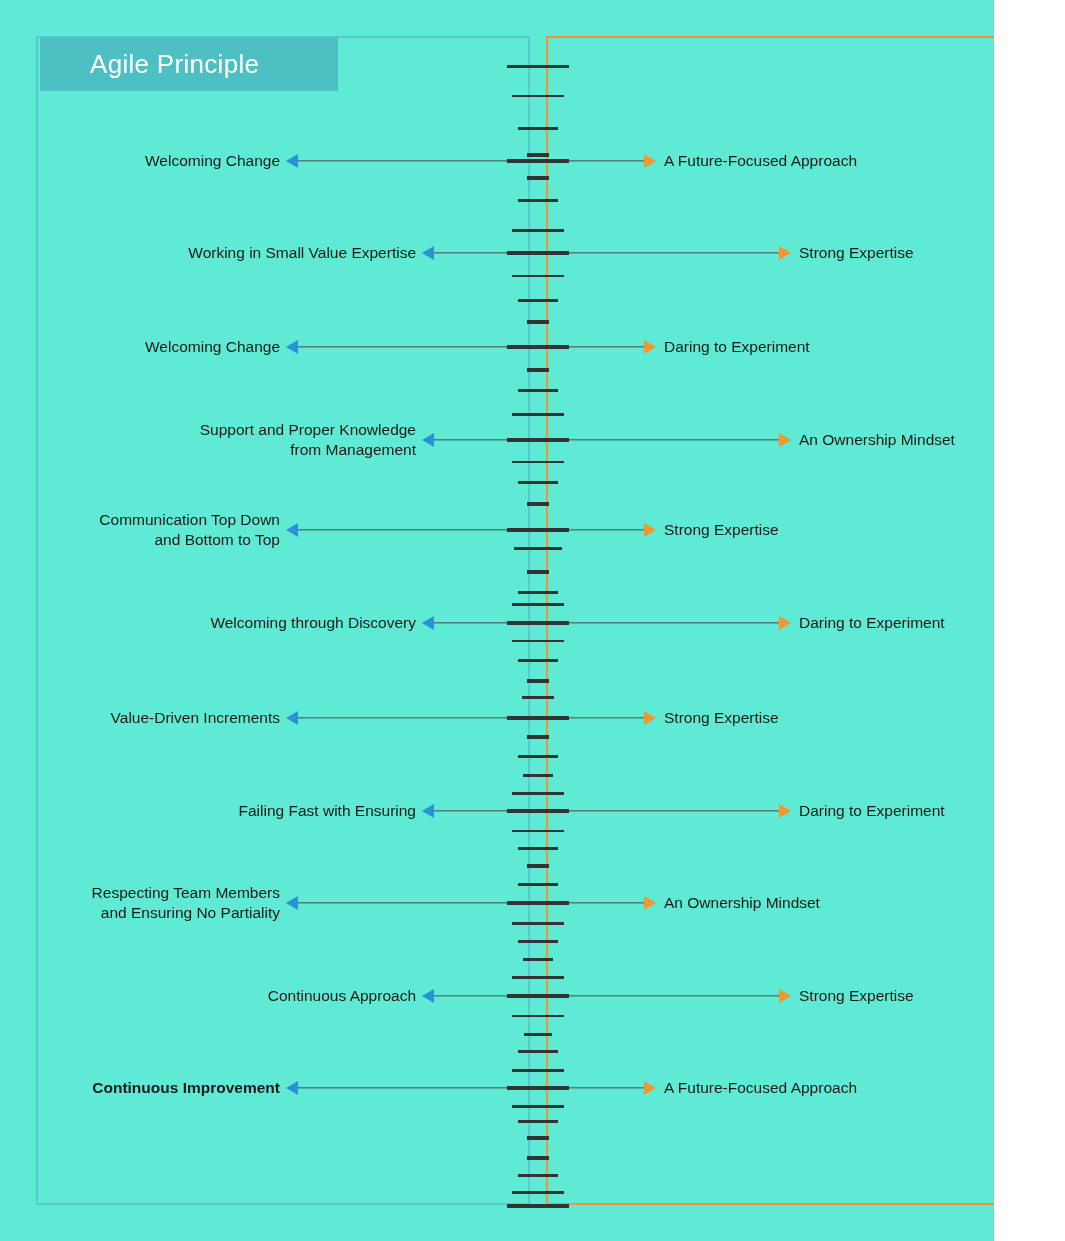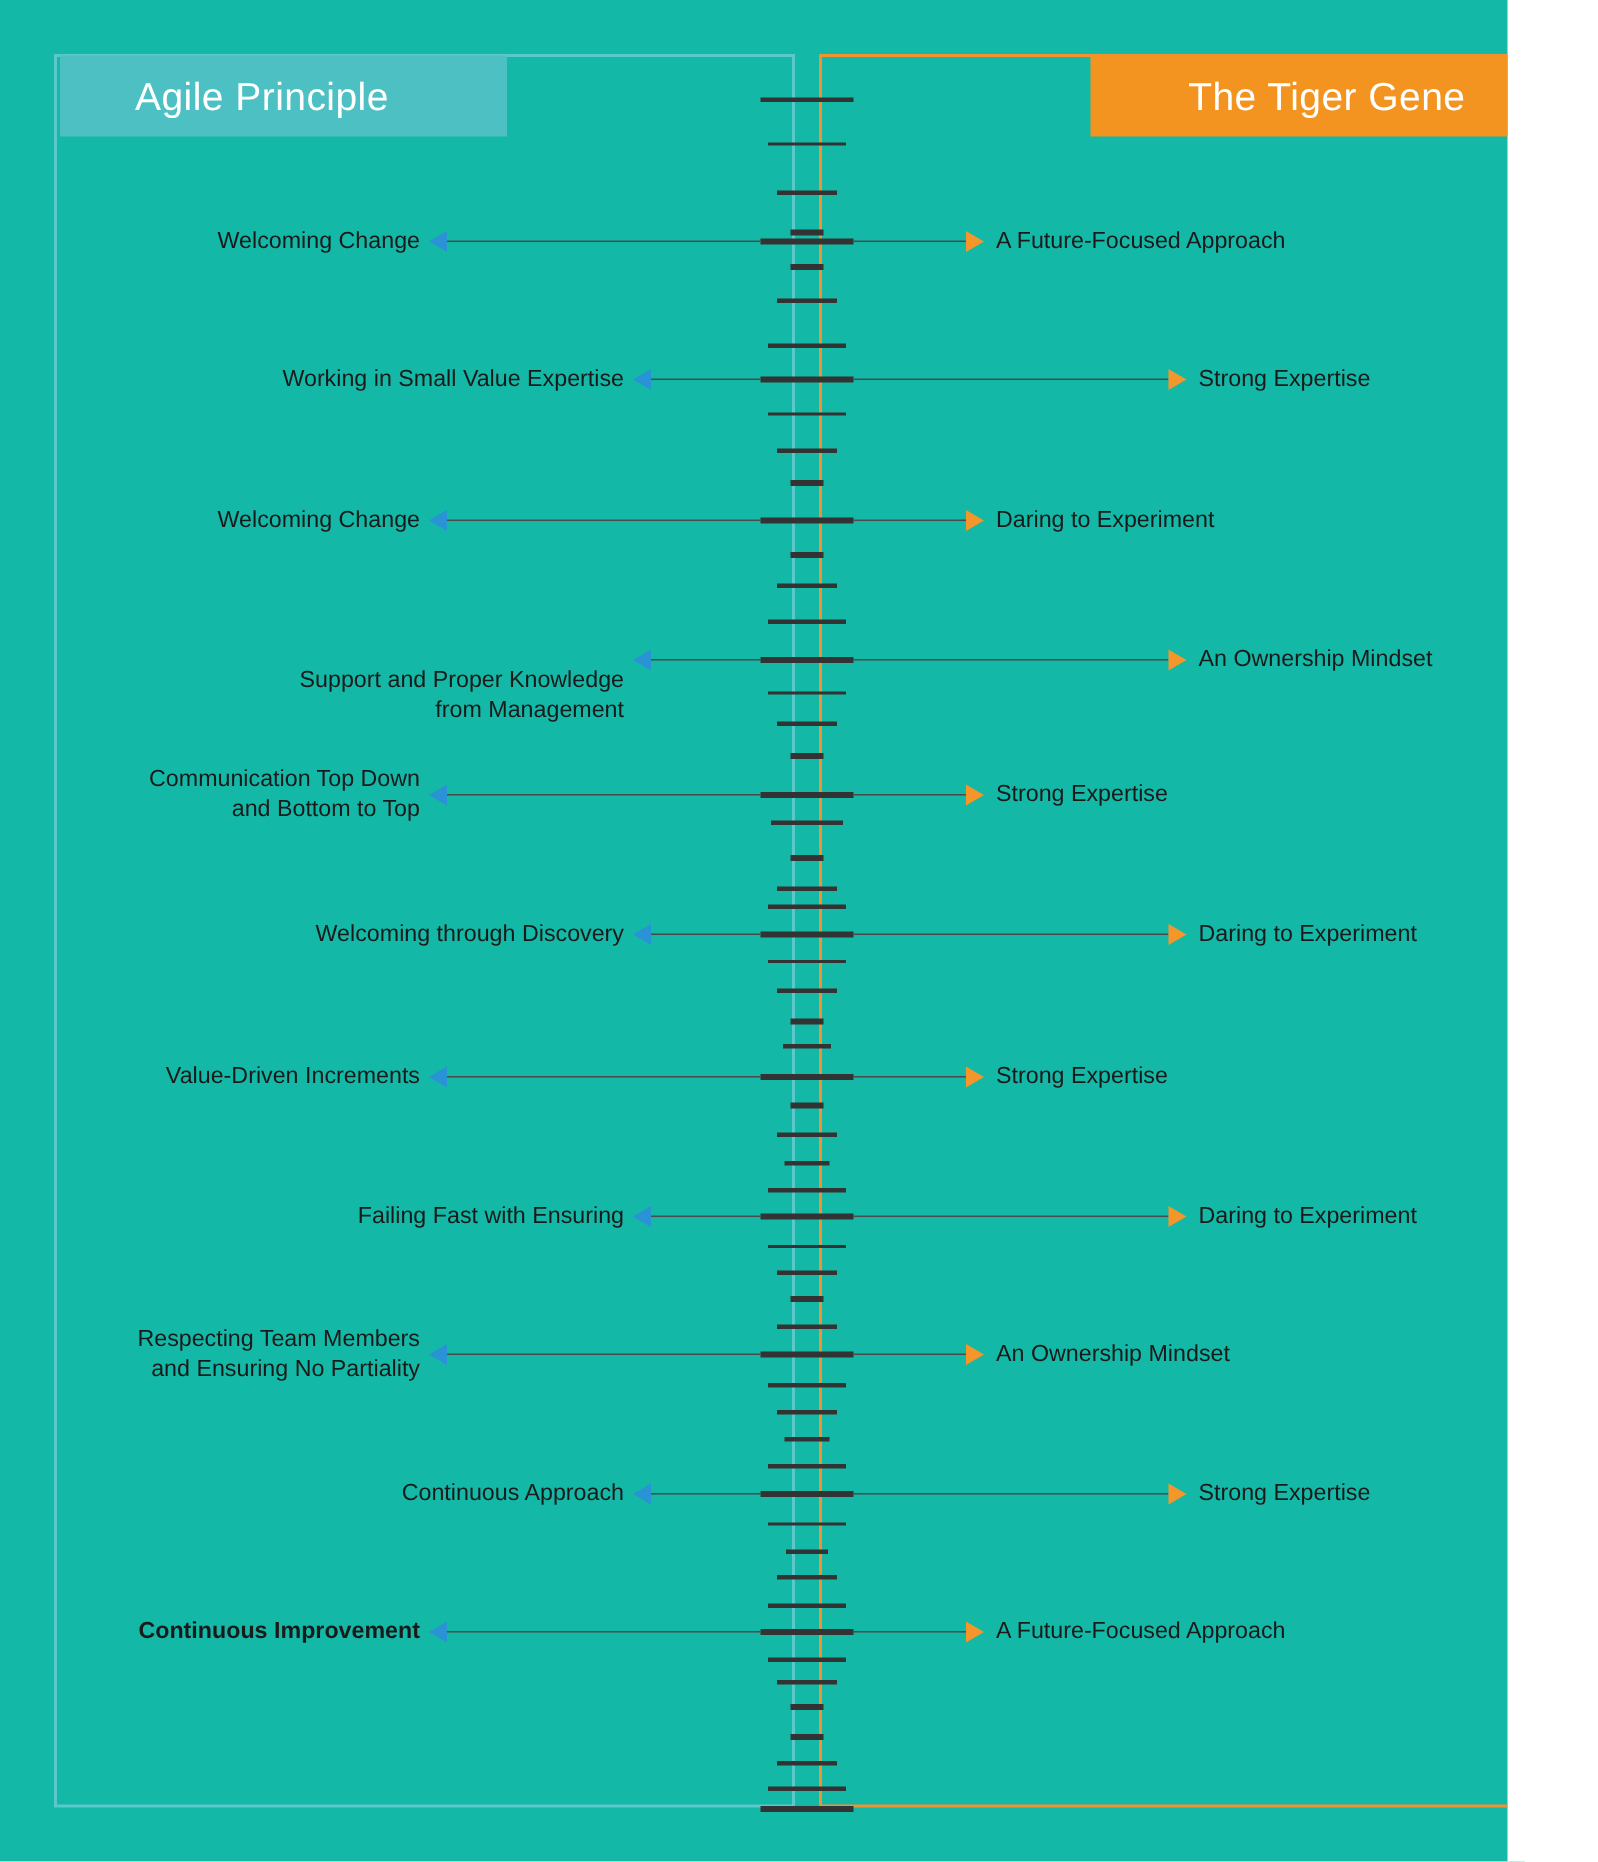--- a/index.html
+++ b/index.html
@@ -9,23 +9,22 @@
   }
   body {
     font-family: "Liberation Sans", sans-serif;
     -webkit-font-smoothing: antialiased;
   }
 
   #stage {
     position: relative;
     width: 994px;
     height: 1241px;
-    background: #14b8a6;
+    background: #5eead4;
     overflow: hidden;
-    padding-left: 11px;
   }
 
   
   .frame {
     position: absolute;
     box-sizing: border-box;
     background: transparent;
   }
   .frame-left {
     left: 36px;
@@ -137,23 +136,20 @@
 </head>
 <body>
 
 <div id="stage">
 
   <div class="frame frame-left"></div>
   <div class="frame frame-right"></div>
 
   <div class="banner banner-left">
     <span class="banner-title">Agile Principle</span>
-  </div>
-  <div class="banner banner-right">
-    <span class="banner-title">The Tiger Gene</span>
   </div>
 
   <div id="ladder">
       <div class="rung" style="left: 538px; top: 64.5px; width: 62px; height: 3px; background: rgb(51, 51, 51);"></div>
       <div class="rung" style="left: 538px; top: 94.75px; width: 52px; height: 2.5px; background: rgb(51, 51, 51);"></div>
       <div class="rung" style="left: 538px; top: 126.5px; width: 40px; height: 3px; background: rgb(51, 51, 51);"></div>
       <div class="rung" style="left: 538px; top: 153px; width: 22px; height: 4px; background: rgb(51, 51, 51);"></div>
       <div class="rung" style="left: 538px; top: 159px; width: 62px; height: 4px; background: rgb(51, 51, 51);"></div>
       <div class="rung" style="left: 538px; top: 176px; width: 22px; height: 4px; background: rgb(51, 51, 51);"></div>
       <div class="rung" style="left: 538px; top: 198.5px; width: 40px; height: 3px; background: rgb(51, 51, 51);"></div>
@@ -229,21 +225,21 @@
       </div>
       <div class="row" style="top: 347px;">
         <div class="row-label label-left" style="right: 785px; top: 0px;">Welcoming Change</div>
         <div class="arrowhead arrow-left" style="left: 286px; top: 0px; border-right-color: rgb(42, 147, 213);"></div>
         <div class="conn-line" style="left: 298px; width: 209px; top: 0px; background: rgb(74, 74, 74);"></div>
         <div class="conn-line" style="left: 569px; width: 75px; top: 0px; background: rgb(74, 74, 74);"></div>
         <div class="arrowhead arrow-right" style="left: 644px; top: 0px; border-left-color: rgb(245, 150, 42);"></div>
         <div class="row-label label-right" style="left: 664px; top: 0px;">Daring to Experiment</div>
       </div>
       <div class="row" style="top: 440px;">
-        <div class="row-label label-left" style="right: 649px; top: 0px; margin-top: 24px;">Support and Proper Knowledge
+        <div class="row-label label-left" style="right: 649px; top: 0px;">Support and Proper Knowledge
 from Management</div>
         <div class="arrowhead arrow-left" style="left: 422px; top: 0px; border-right-color: rgb(42, 147, 213);"></div>
         <div class="conn-line" style="left: 434px; width: 73px; top: 0px; background: rgb(74, 74, 74);"></div>
         <div class="conn-line" style="left: 569px; width: 210px; top: 0px; background: rgb(74, 74, 74);"></div>
         <div class="arrowhead arrow-right" style="left: 779px; top: 0px; border-left-color: rgb(245, 150, 42);"></div>
         <div class="row-label label-right" style="left: 799px; top: 0px;">An Ownership Mindset</div>
       </div>
       <div class="row" style="top: 530px;">
         <div class="row-label label-left" style="right: 785px; top: 0px;">Communication Top Down
 and Bottom to Top</div>

